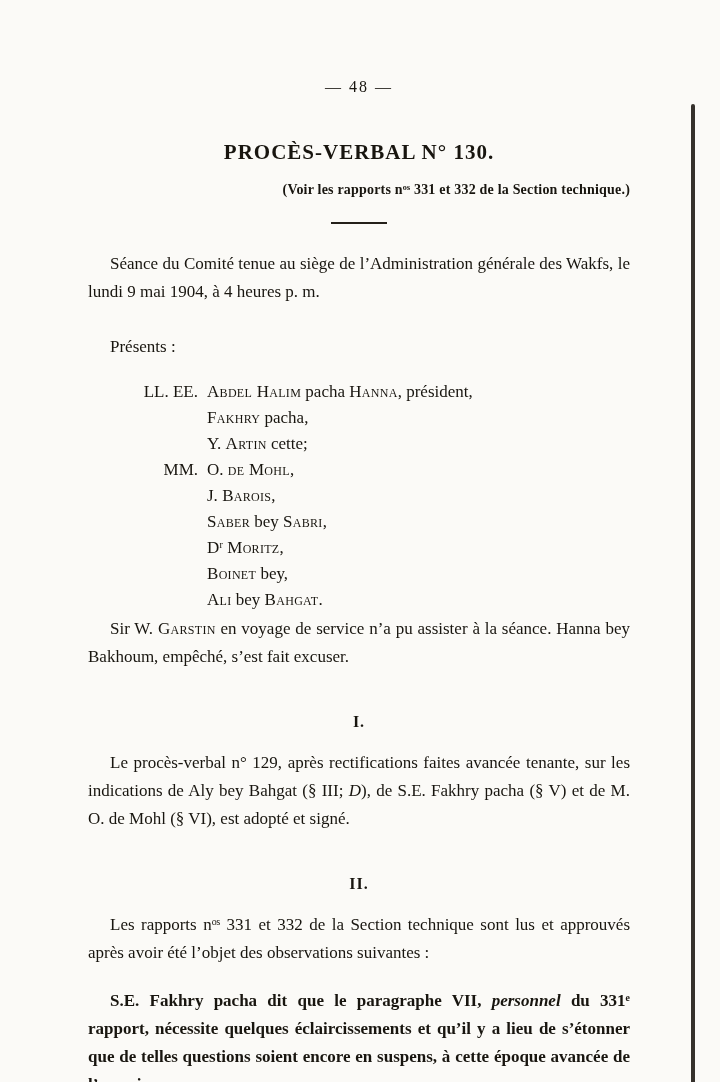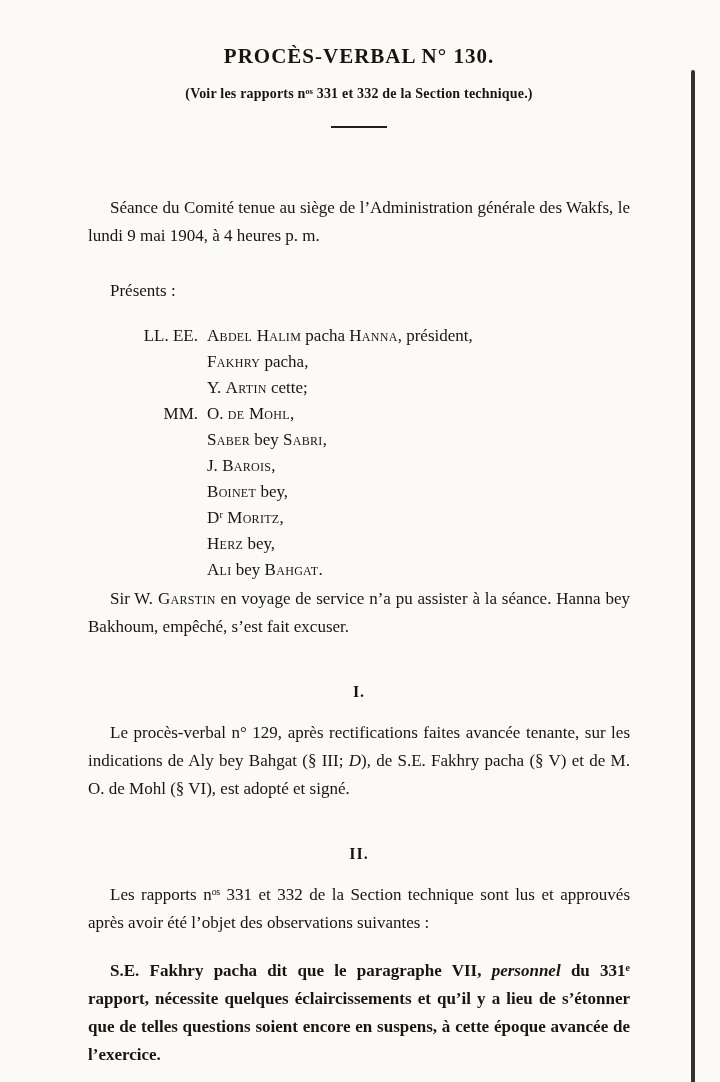--- a/index.html
+++ b/index.html
@@ -27,38 +27,38 @@
   }
   .title {
     margin-top: 44px;
     text-align: center;
     font-size: 21px;
     font-weight: 700;
     letter-spacing: 1px;
   }
   .subtitle {
     margin-top: 17px;
-    text-align: center;
+    text-align: right;
     font-size: 14px;
     font-weight: 700;
     letter-spacing: 0.2px;
   }
   .rule {
     width: 56px;
     height: 2px;
     background: #241f19;
     margin: 24px auto 0 auto;
   }
   .para {
     font-size: 17px;
     line-height: 28px;
     text-align: justify;
   }
   .indent { text-indent: 22px; }
-  .seance { margin-top: 66px; font-family: Liberation Serif, serif; }
+  .seance { margin-top: 26px; font-family: Liberation Serif, serif; }
   .presents { margin-top: 27px; text-align: left; }
   .attendees {
     margin-top: 18px;
     font-size: 17px;
     line-height: 26px;
   }
   .attendee-row { display: flex; }
   .attendee-prefix {
     flex: 0 0 119px;
     text-align: right;
@@ -86,20 +86,21 @@
     width: 4px;
     background: #35312c;
     border-radius: 2px;
   }
 </style>
 </head>
 <body>
 
 <div class="page">
 
+  <div class="page-number">— 48 —</div>
 
   <h1 class="title">PROCÈS-VERBAL N° 130.</h1>
 
   <div class="subtitle">(Voir les rapports nᵒˢ 331 et 332 de la Section technique.)</div>
 
   <div class="rule"></div>
 
   <p class="para indent seance">Séance du Comité tenue au siège de l’Administration générale des Wakfs, le lundi 9 mai 1904, à 4 heures p. m.</p>
 
   <p class="para indent presents">Présents :</p>
@@ -116,37 +117,36 @@
       <div class="attendee-row">
         <span class="attendee-prefix"></span>
         <span class="attendee-name"><span>Y. </span><span class="sc">Artin</span><span> cette;</span></span>
       </div>
       <div class="attendee-row">
         <span class="attendee-prefix">MM.</span>
         <span class="attendee-name"><span>O. </span><span class="sc">de Mohl</span><span>,</span></span>
       </div>
       <div class="attendee-row">
         <span class="attendee-prefix"></span>
+        <span class="attendee-name"><span>J. </span><span class="sc">Barois</span><span>,</span></span>
+      </div>
+      <div class="attendee-row">
+        <span class="attendee-prefix"></span>
         <span class="attendee-name"><span class="sc">Saber</span><span> bey </span><span class="sc">Sabri</span><span>,</span></span>
       </div>
       <div class="attendee-row">
         <span class="attendee-prefix"></span>
-        <span class="attendee-name"><span>J. </span><span class="sc">Barois</span><span>,</span></span>
+        <span class="attendee-name"><span>Dʳ </span><span class="sc">Moritz</span><span>,</span></span>
       </div>
       <div class="attendee-row">
         <span class="attendee-prefix"></span>
         <span class="attendee-name"><span class="sc">Boinet</span><span> bey,</span></span>
       </div>
       <div class="attendee-row">
         <span class="attendee-prefix"></span>
-        <span class="attendee-name"><span>Dʳ </span><span class="sc">Moritz</span><span>,</span></span>
-      </div>
-      <div class="attendee-row">
-        <span class="attendee-prefix"></span>
-        <span class="attendee-name"><span class="sc">Herz</span><span> bey,</span></span>
       </div>
       <div class="attendee-row">
         <span class="attendee-prefix"></span>
         <span class="attendee-name"><span class="sc">Ali</span><span> bey </span><span class="sc">Bahgat</span><span>.</span></span>
       </div>
     </div>
 
   <p class="para indent absence"><span>Sir W. </span><span class="sc">Garstin</span><span> en voyage de service n’a pu assister à la séance. Hanna bey Bakhoum, empêché, s’est fait excuser.</span></p>
 
   <div class="section-heading">I.</div>

